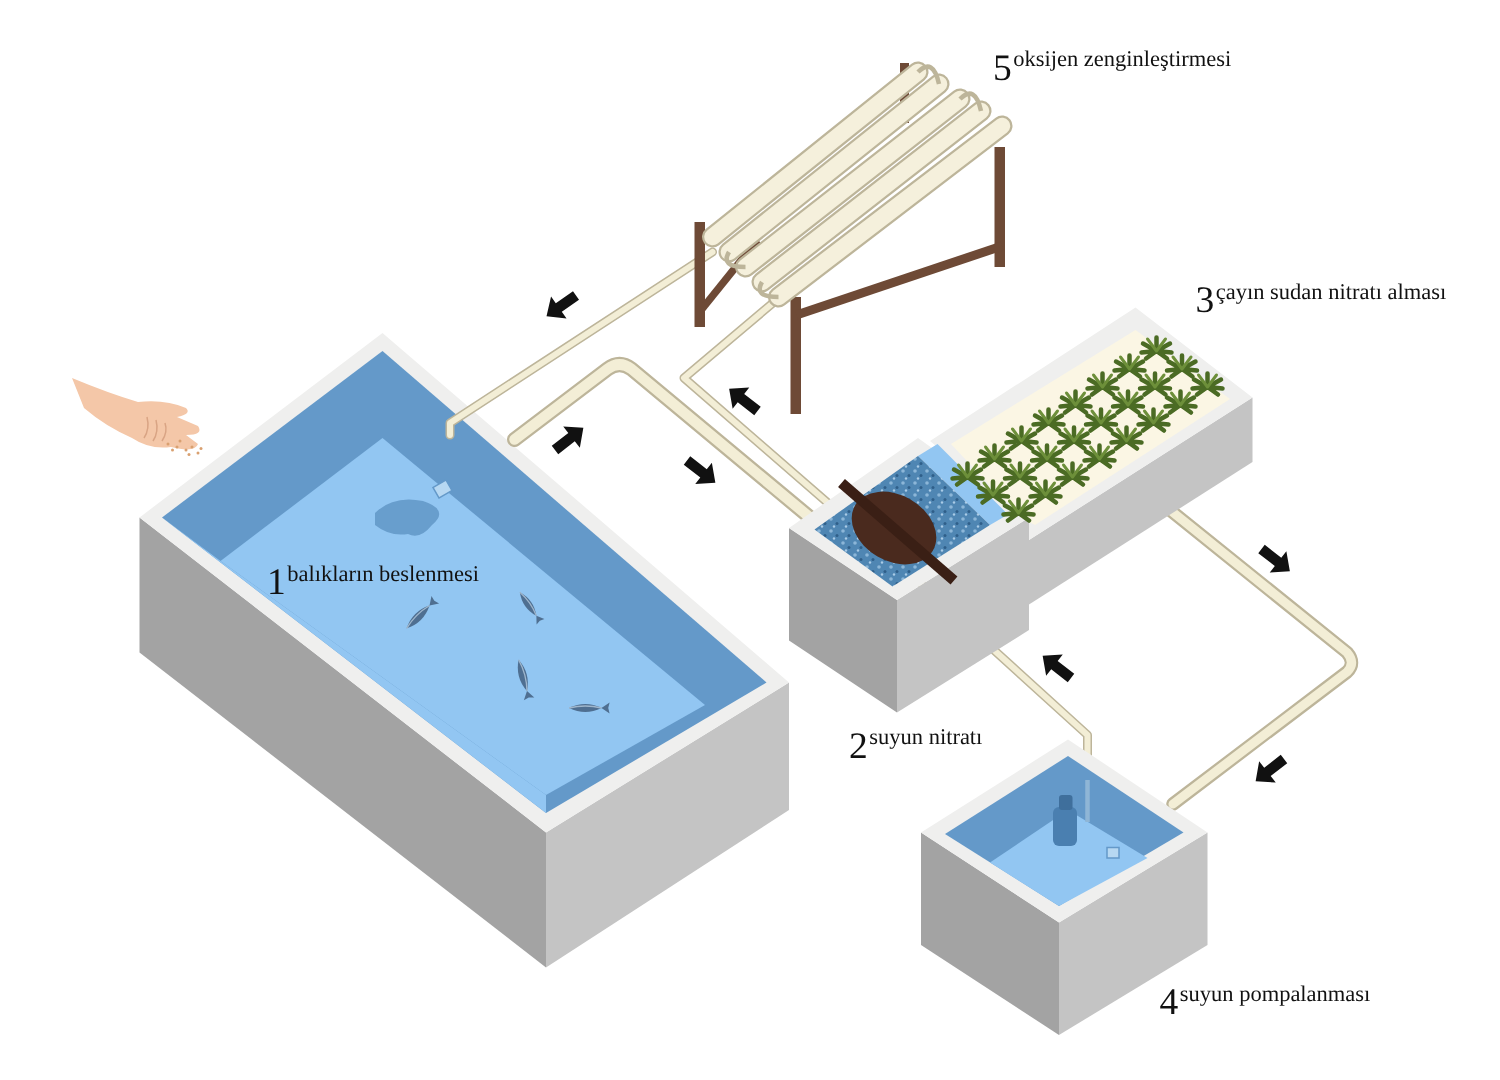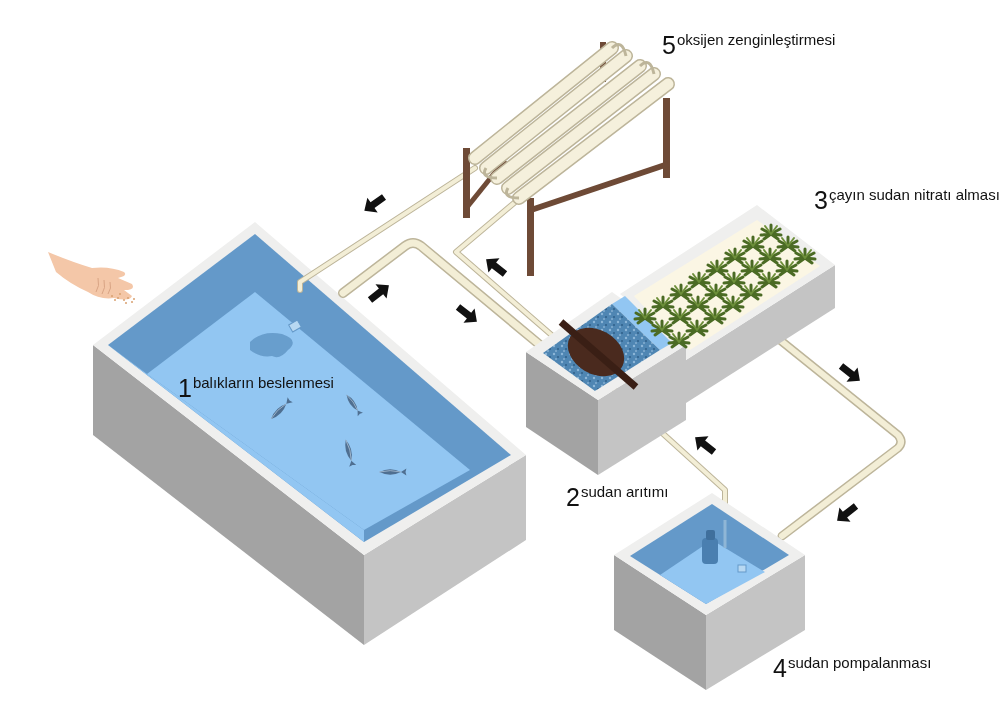--- a/index.html
+++ b/index.html
@@ -1,18 +1,18 @@
 <!DOCTYPE html>
 <html><head>
 <meta charset="utf-8">
 <style>
   html, body { margin: 0; padding: 0; background: #ffffff; }
   body { width: 1000px; height: 720px; position: relative; overflow: hidden; font-family: "Liberation Sans", sans-serif; }
   #scene { position: absolute; left: 0; top: 0; }
-  .label { position: absolute; color: #111; white-space: nowrap; font-family: Liberation Sans, sans-serif; }
+  .label { position: absolute; color: #111; white-space: nowrap; font-family: Liberation Serif, serif; }
   .label .num { font-size: 25px; line-height: 25px; vertical-align: bottom; }
   .label .txt { font-size: 15px; position: relative; top: -9px; margin-left: 1px; }
 </style>
 </head>
 <body>
 
 <svg id="scene" width="1000" height="720" viewBox="0 0 1000 720">
   <defs>
     <pattern id="gravel" width="8" height="8" patternUnits="userSpaceOnUse">
       <rect width="8" height="8" fill="#4f86b3"></rect>
@@ -190,23 +190,23 @@
     <use href="#arrow-sym" transform="translate(841 366) rotate(38)"></use>
     <use href="#arrow-sym" transform="translate(856 506) rotate(142)"></use>
     <use href="#arrow-sym" transform="translate(714 452) rotate(-142)"></use>
   </g>
 </svg>
 
 <div class="label" style="left:178px; top:376px;">
   <span class="num">1</span><span class="txt">balıkların beslenmesi</span>
 </div>
 <div class="label" style="left:566px; top:485px;">
-  <span class="num">2</span><span class="txt">sudan arıtımı</span>
-</div>
-<div class="label" style="left:814px; top:188px;">
+  <span class="num">2</span><span class="txt">suyun nitratı</span>
+</div>
+<div class="label" style="left:797px; top:188px;">
   <span class="num">3</span><span class="txt">çayın sudan nitratı alması</span>
 </div>
 <div class="label" style="left:773px; top:656px;">
-  <span class="num">4</span><span class="txt">sudan pompalanması</span>
+  <span class="num">4</span><span class="txt">suyun pompalanması</span>
 </div>
 <div class="label" style="left:662px; top:33px;">
   <span class="num">5</span><span class="txt">oksijen zenginleştirmesi</span>
 </div>
 
 </body></html>

